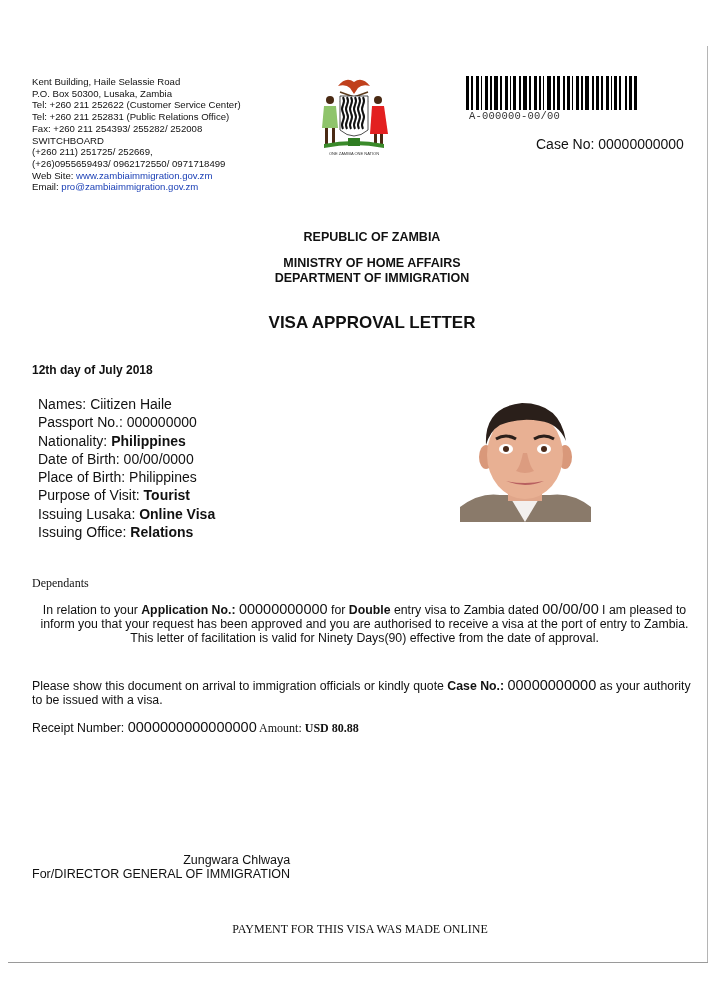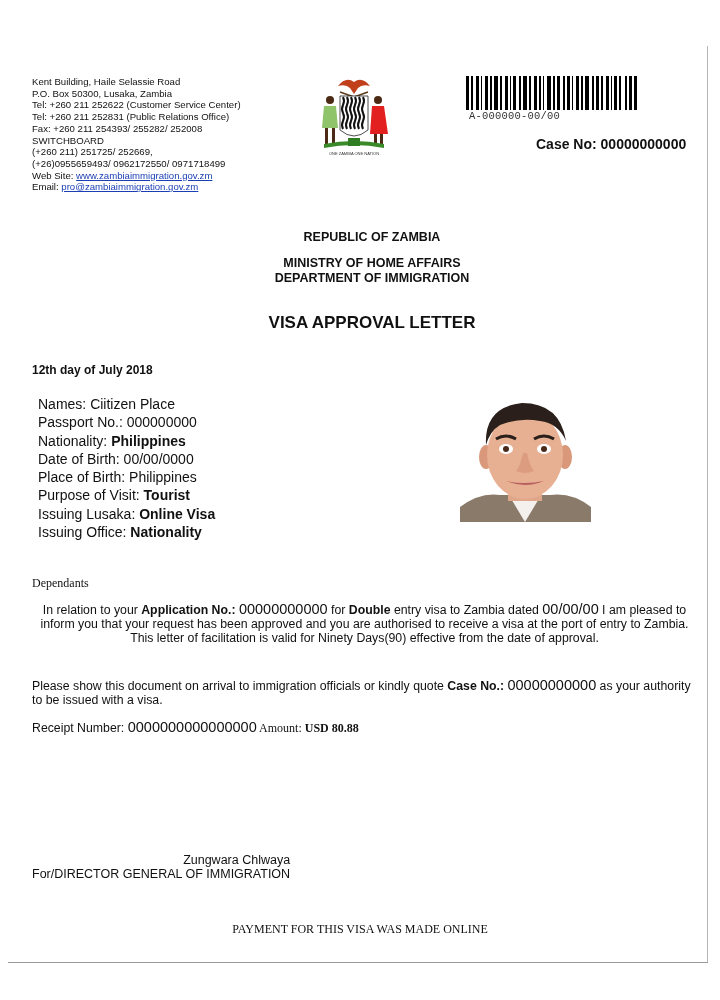--- a/index.html
+++ b/index.html
@@ -4,26 +4,26 @@
 <style>
   html, body { margin:0; padding:0; }
   body {
     width:720px; height:1000px; background:#ffffff; position:relative; overflow:hidden;
     font-family:"Liberation Sans", sans-serif; color:#111;
   }
   .abs { position:absolute; }
   .frame-right { position:absolute; left:707px; top:46px; width:1px; height:916px; background:#b5b5b5; }
   .frame-bottom { position:absolute; left:8px; top:962px; width:700px; height:1px; background:#9a9a9a; }
   .contact { left:32px; top:76px; font-size:9.6px; line-height:11.7px; width:215px; color:#111; }
-  .contact a { color:#1a3fb5; text-decoration:underline; }
+  .contact a { color:#1a3fb5; }
   .crest { left:310px; top:72px; width:88px; height:88px; }
   .barcode { left:466px; top:76px; width:224px; height:34px; display:flex; align-items:stretch; }
   .barcode span { display:block; background:#000; height:100%; }
   .barcode-text { left:469px; top:110px; font-family:Liberation Mono, monospace; font-size:10.5px; color:#333; letter-spacing:0.2px; }
-  .case-no { left:536px; top:136px; font-size:14px; color:#111;font-weight:bold; }
+  .case-no { left:536px; top:136px; font-size:14px; color:#111; }
   .center-line { left:12px; width:720px; text-align:center; font-weight:bold; }
   .republic { top:230px; font-size:12.5px; }
   .ministry { top:256px; font-size:12.5px; line-height:15px; }
   .title { top:313px; font-size:17px; }
   .date { left:32px; top:363px; font-size:12px; font-weight:bold; }
   .details { left:38px; top:395px; font-size:14px; line-height:18.3px; }
   .details b { font-weight:bold; }
   .photo { left:460px; top:397px; width:131px; height:125px; }
   .dependants { left:32px; top:576px; font-family:"Liberation Serif", serif; font-size:12px; }
   .para { left:32px; width:665px; font-size:12.3px; line-height:14px; }
@@ -131,28 +131,28 @@
 <div class="abs center-line republic">REPUBLIC OF ZAMBIA</div>
 <div class="abs center-line ministry">
   <div>MINISTRY OF HOME AFFAIRS</div>
   <div>DEPARTMENT OF IMMIGRATION</div>
 </div>
 <div class="abs center-line title">VISA APPROVAL LETTER</div>
 
 <div class="abs date">12th day of July 2018</div>
 
 <div class="abs details">
-  <div><span>Names: </span><span>Ciitizen Place</span></div>
+  <div><span>Names: </span><span>Ciitizen Haile</span></div>
   <div><span>Passport No.: </span><span>000000000</span></div>
   <div><span>Nationality: </span><b>Philippines</b></div>
   <div><span>Date of Birth: </span><span>00/00/0000</span></div>
   <div><span>Place of Birth: </span><span>Philippines</span></div>
   <div><span>Purpose of Visit: </span><b>Tourist</b></div>
   <div><span>Issuing Lusaka: </span><b>Online Visa</b></div>
-  <div><span>Issuing Office: </span><b>Nationality</b></div>
+  <div><span>Issuing Office: </span><b>Relations</b></div>
 </div>
 
 <div class="abs photo">
   <svg width="131" height="125" viewBox="0 0 131 125">
     <rect width="131" height="125" fill="#ffffff"></rect>
 
     <path d="M0 110 Q20 95 40 98 L90 98 Q112 95 131 110 L131 125 L0 125Z" fill="#8a7a6a"></path>
     <path d="M50 100 L65 125 L80 100Z" fill="#f3f0ee"></path>
 
     <rect x="48" y="86" width="34" height="18" fill="#e0a68a"></rect>

